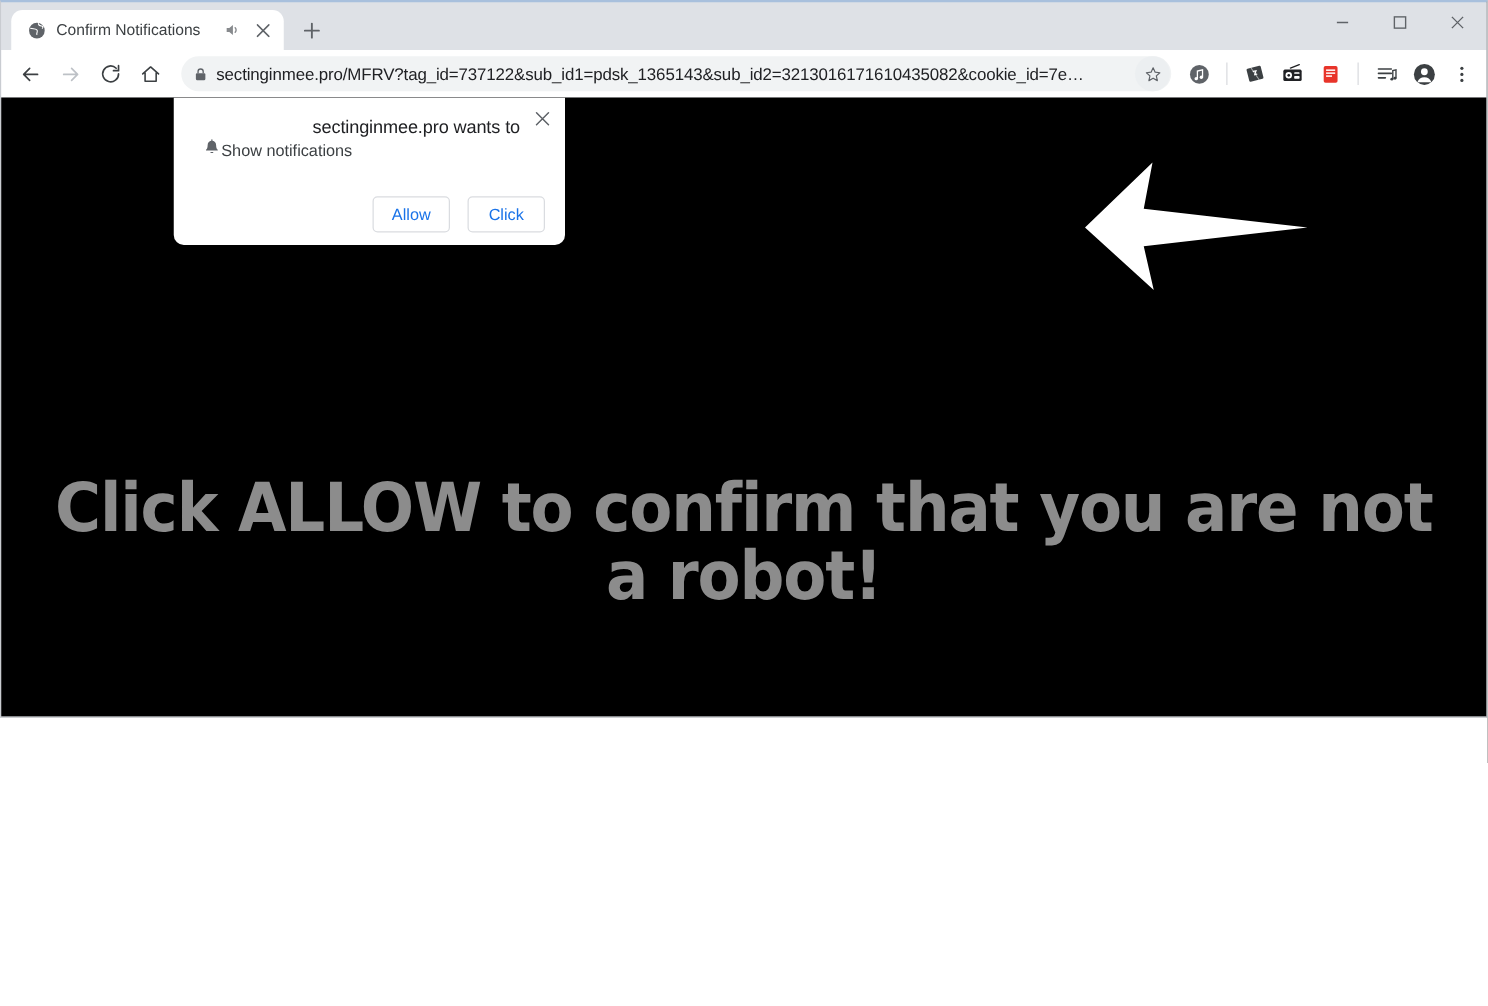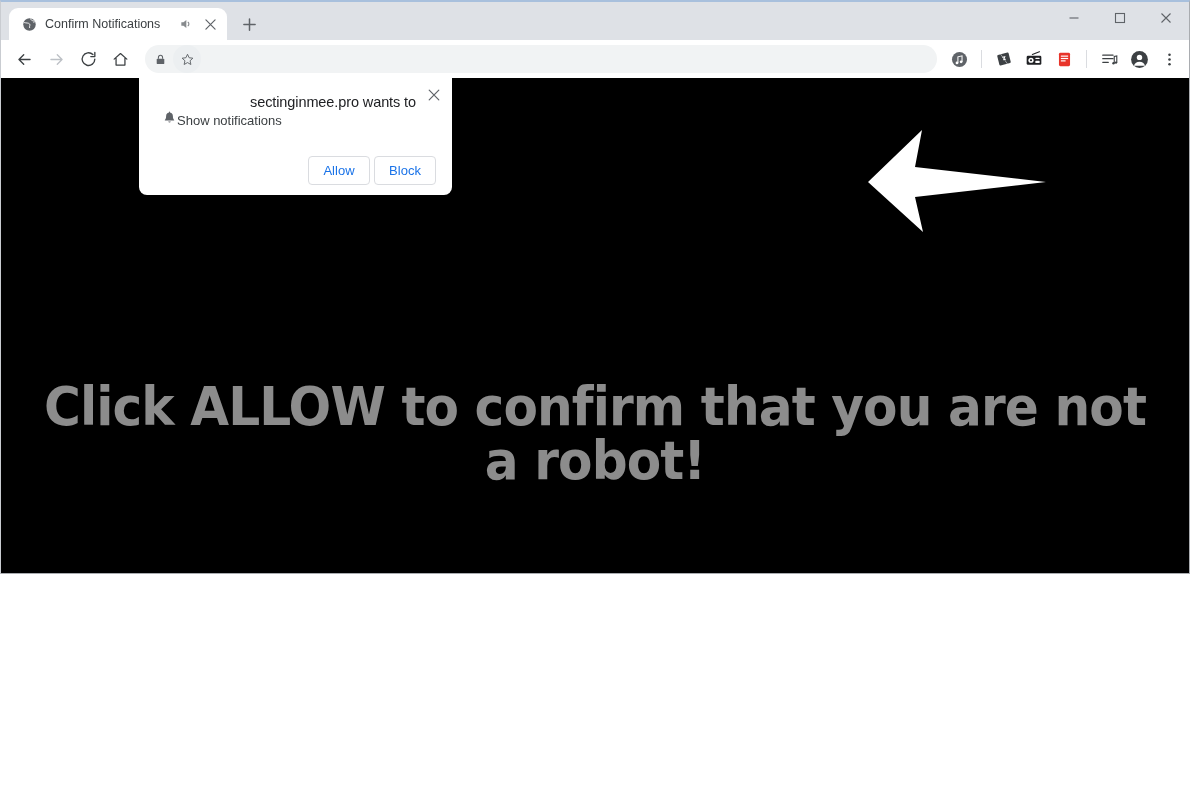--- a/index.html
+++ b/index.html
@@ -183,21 +183,21 @@
   .perm-row {
     display: flex; align-items: center;
     margin: 0 0 4px 7px;
   }
   .perm-row-label {
     font-size: 13px;
     color: #3c4043;
   }
   .perm-actions {
     display: flex; justify-content: flex-end;
-    gap: 4px;
+    gap: 14px;
     margin-top: 26px;
   }
   .perm-btn {
     min-width: 62px;
     height: 29px;
     border: 1px solid #dadce0;
     border-radius: 4px;
     background: #ffffff;
     color: #1a73e8;
     font-size: 13px;
@@ -285,20 +285,21 @@
       </svg>
     </div>
 
     <div class="omnibox">
       <span class="omni-lock">
         <svg width="13" height="13" viewBox="0 0 24 24">
           <rect x="5" y="10.5" width="14" height="10" rx="1.6" fill="#5f6368"></rect>
           <path d="M8.2 10.5V7.8a3.8 3.8 0 0 1 7.6 0v2.7" stroke="#5f6368" stroke-width="2" fill="none"></path>
         </svg>
       </span>
+      <span class="omni-url">sectinginmee.pro/MFRV?tag_id=737122&amp;sub_id1=pdsk_1365143&amp;sub_id2=3213016171610435082&amp;cookie_id=7e…</span>
       <span class="omni-star">
         <svg width="15" height="15" viewBox="0 0 24 24">
           <path d="M12 3.6l2.6 5.6 6 .7-4.5 4.1 1.3 6-5.4-3.1-5.4 3.1 1.3-6L3.4 9.9l6-.7z" fill="none" stroke="#5f6368" stroke-width="1.5" stroke-linejoin="round"></path>
         </svg>
       </span>
     </div>
 
     <div class="tb-icon">
       <svg width="19" height="19" viewBox="0 0 24 24">
         <circle cx="12" cy="12" r="9.5" fill="#5f6368"></circle>
@@ -391,18 +392,18 @@
             <path d="M12 3.2c-3.2 0-5.4 2.4-5.4 5.5 0 4.2-1.3 5.4-2.1 6.3-.3.3-.1.9.4.9h14.2c.5 0 .7-.6.4-.9-.8-.9-2.1-2.1-2.1-6.3 0-3.1-2.2-5.5-5.4-5.5z" fill="#5f6368"></path>
             <path d="M9.9 17.6a2.2 2.2 0 0 0 4.2 0z" fill="#5f6368"></path>
             <rect x="11.2" y="1.4" width="1.6" height="2.4" rx=".8" fill="#5f6368"></rect>
           </svg>
         </span>
         <span class="perm-row-label">Show notifications</span>
       </div>
 
       <div class="perm-actions">
         <button class="perm-btn">Allow</button>
-        <button class="perm-btn">Block</button>
+        <button class="perm-btn">Click</button>
       </div>
     </div>
 
   </div>
 </div>
 
 </body></html>

